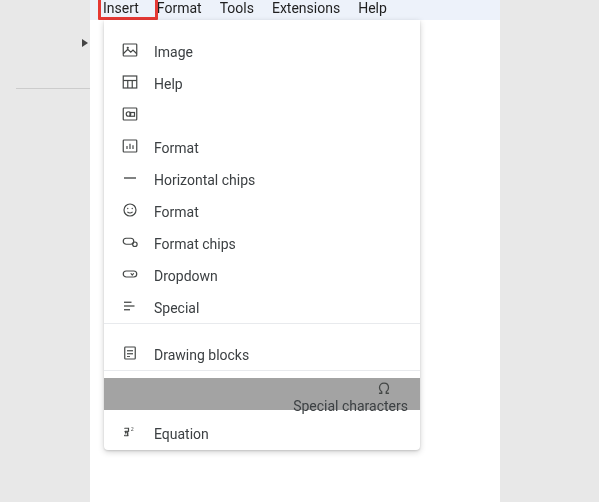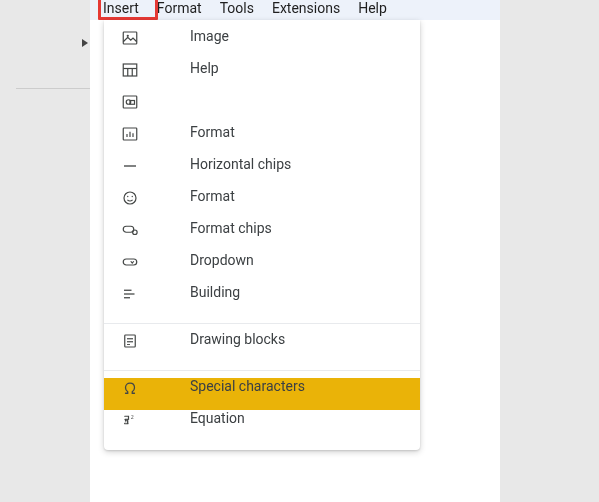--- a/index.html
+++ b/index.html
@@ -56,30 +56,30 @@
       padding: 8px 0;
     }
     .dropdown hr {
       border: none;
       border-top: 1px solid #e8eaed;
       margin: 7px 0;
       width: 100%;
     }
     .dropdown-item {
       display: flex;
-      align-items: flex-start;
+      align-items: flex-end;
       height: 32px;
       padding: 0 12px 0 16px;
       cursor: default;
       font-size: 14px;
       color: #3c4043;
-      gap: 36px;
     }
     .dropdown-item.hovered {
-      background: #eab308;
+      background: #a3a3a3;
+      flex-direction: column;
     }
     .dropdown-item .icon {
       width: 20px;
       height: 20px;
       display: flex;
       align-items: center;
       justify-content: center;
       margin-right: 14px;
       color: #444746;
       flex-shrink: 0;
@@ -219,21 +219,21 @@
     </div>
 
     <div class="dropdown-item">
       <span class="icon">
         <svg width="18" height="18" viewBox="0 0 24 24" fill="none" stroke="currentColor" stroke-width="1.7">
           <line x1="4" y1="7" x2="14" y2="7"></line>
           <line x1="4" y1="12" x2="18" y2="12"></line>
           <line x1="4" y1="17" x2="12" y2="17"></line>
         </svg>
       </span>
-      <span class="label">Building</span>
+      <span class="label">Special</span>
     </div>
 
     <hr>
 
     <div class="dropdown-item">
       <span class="icon">
         <svg width="18" height="18" viewBox="0 0 24 24" fill="none" stroke="currentColor" stroke-width="1.6">
           <rect x="5" y="4" width="14" height="16" rx="1"></rect>
           <line x1="8" y1="9" x2="16" y2="9"></line>
           <line x1="8" y1="13" x2="16" y2="13"></line>

